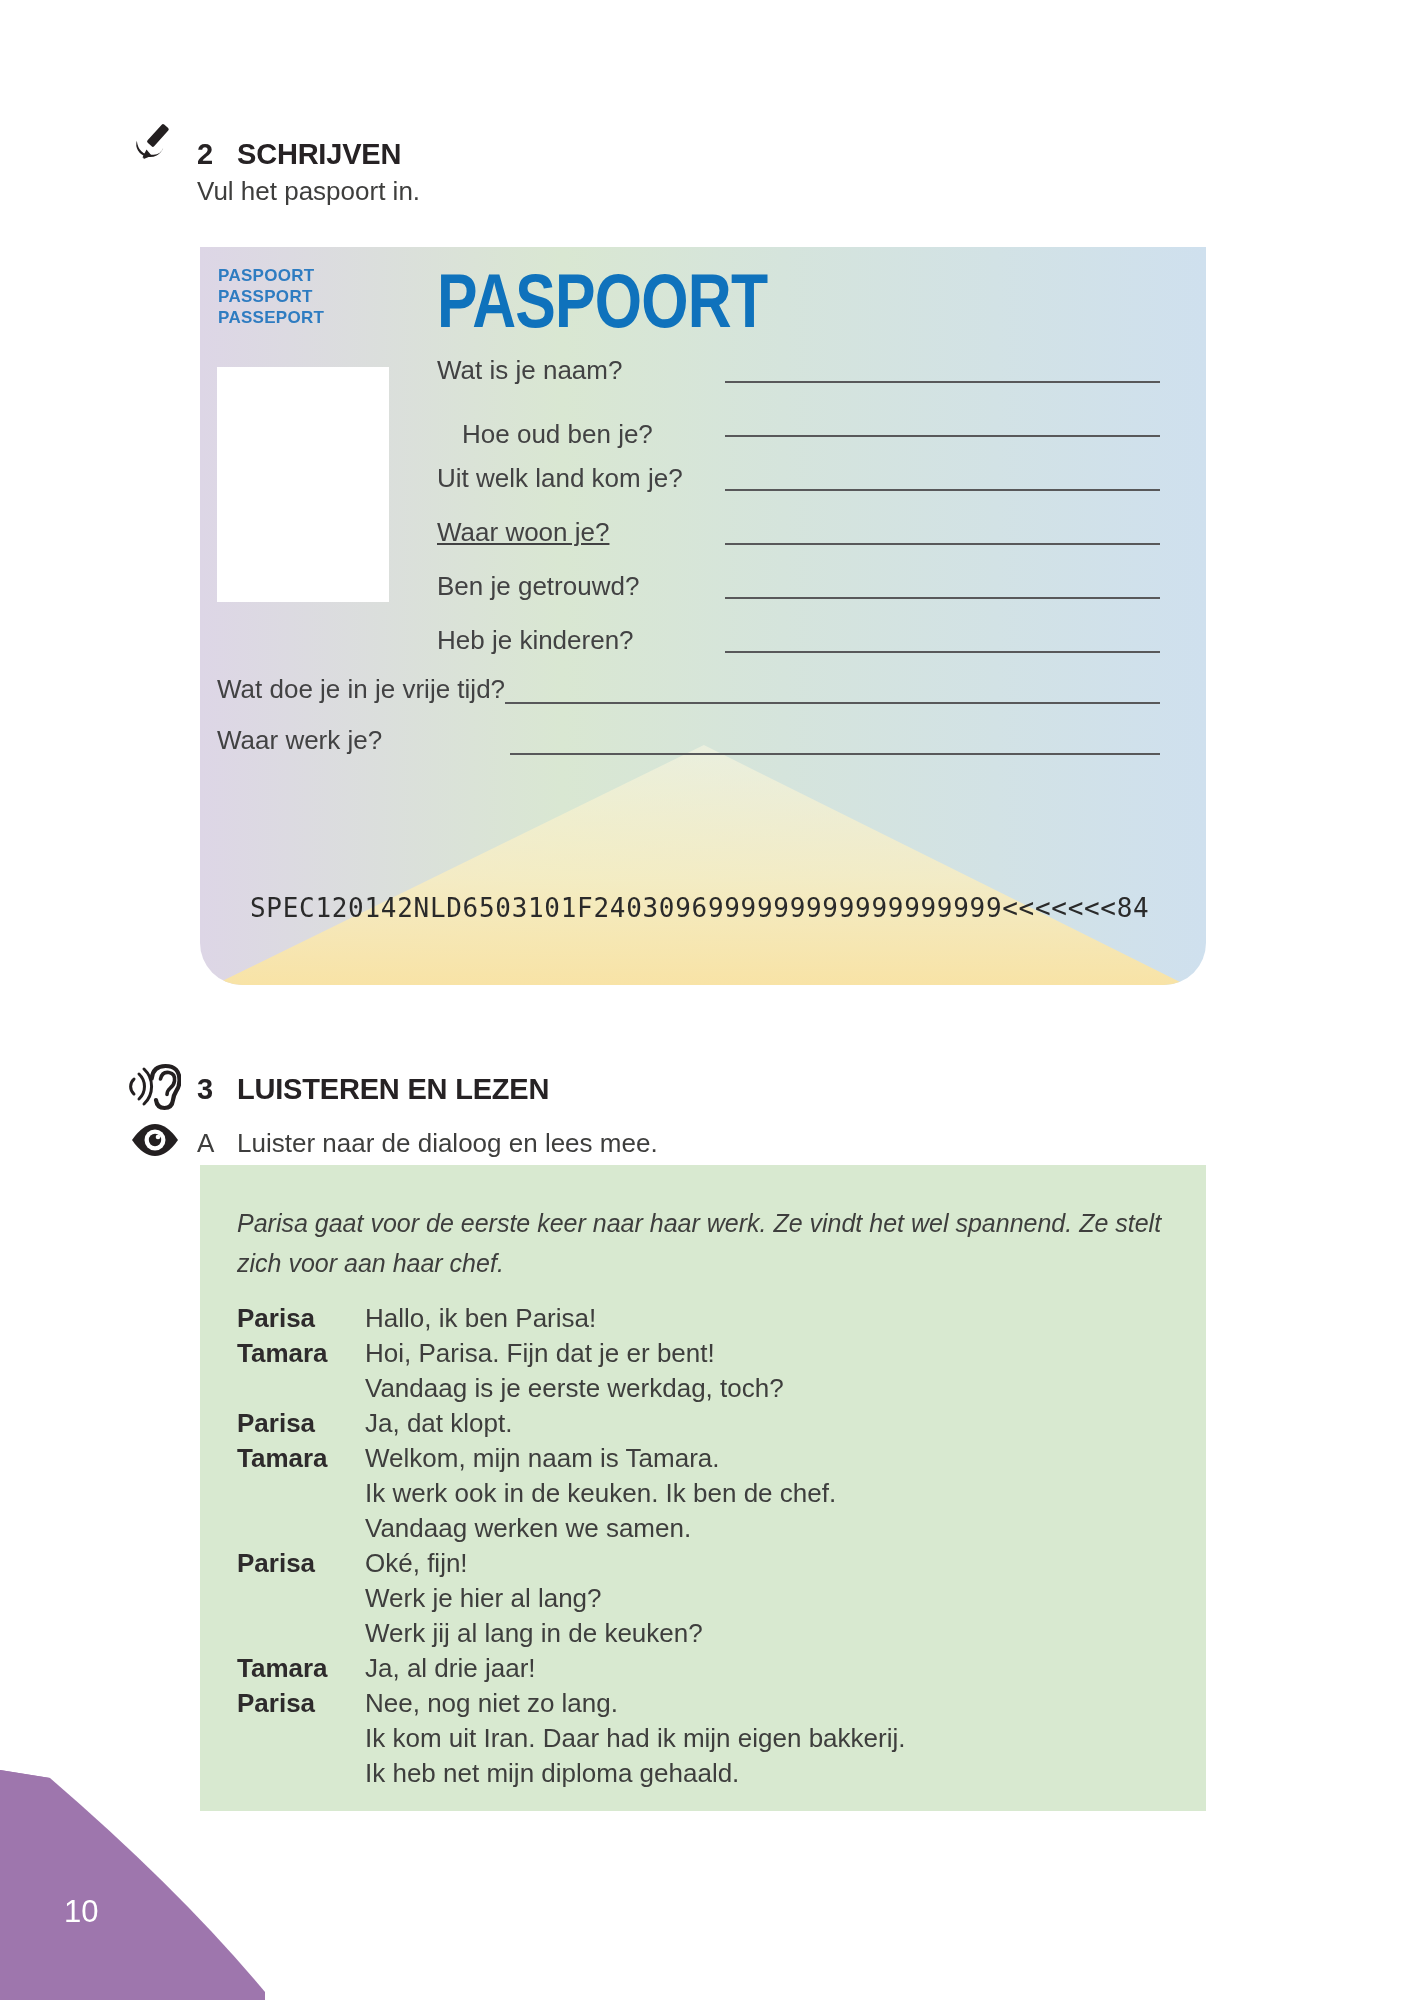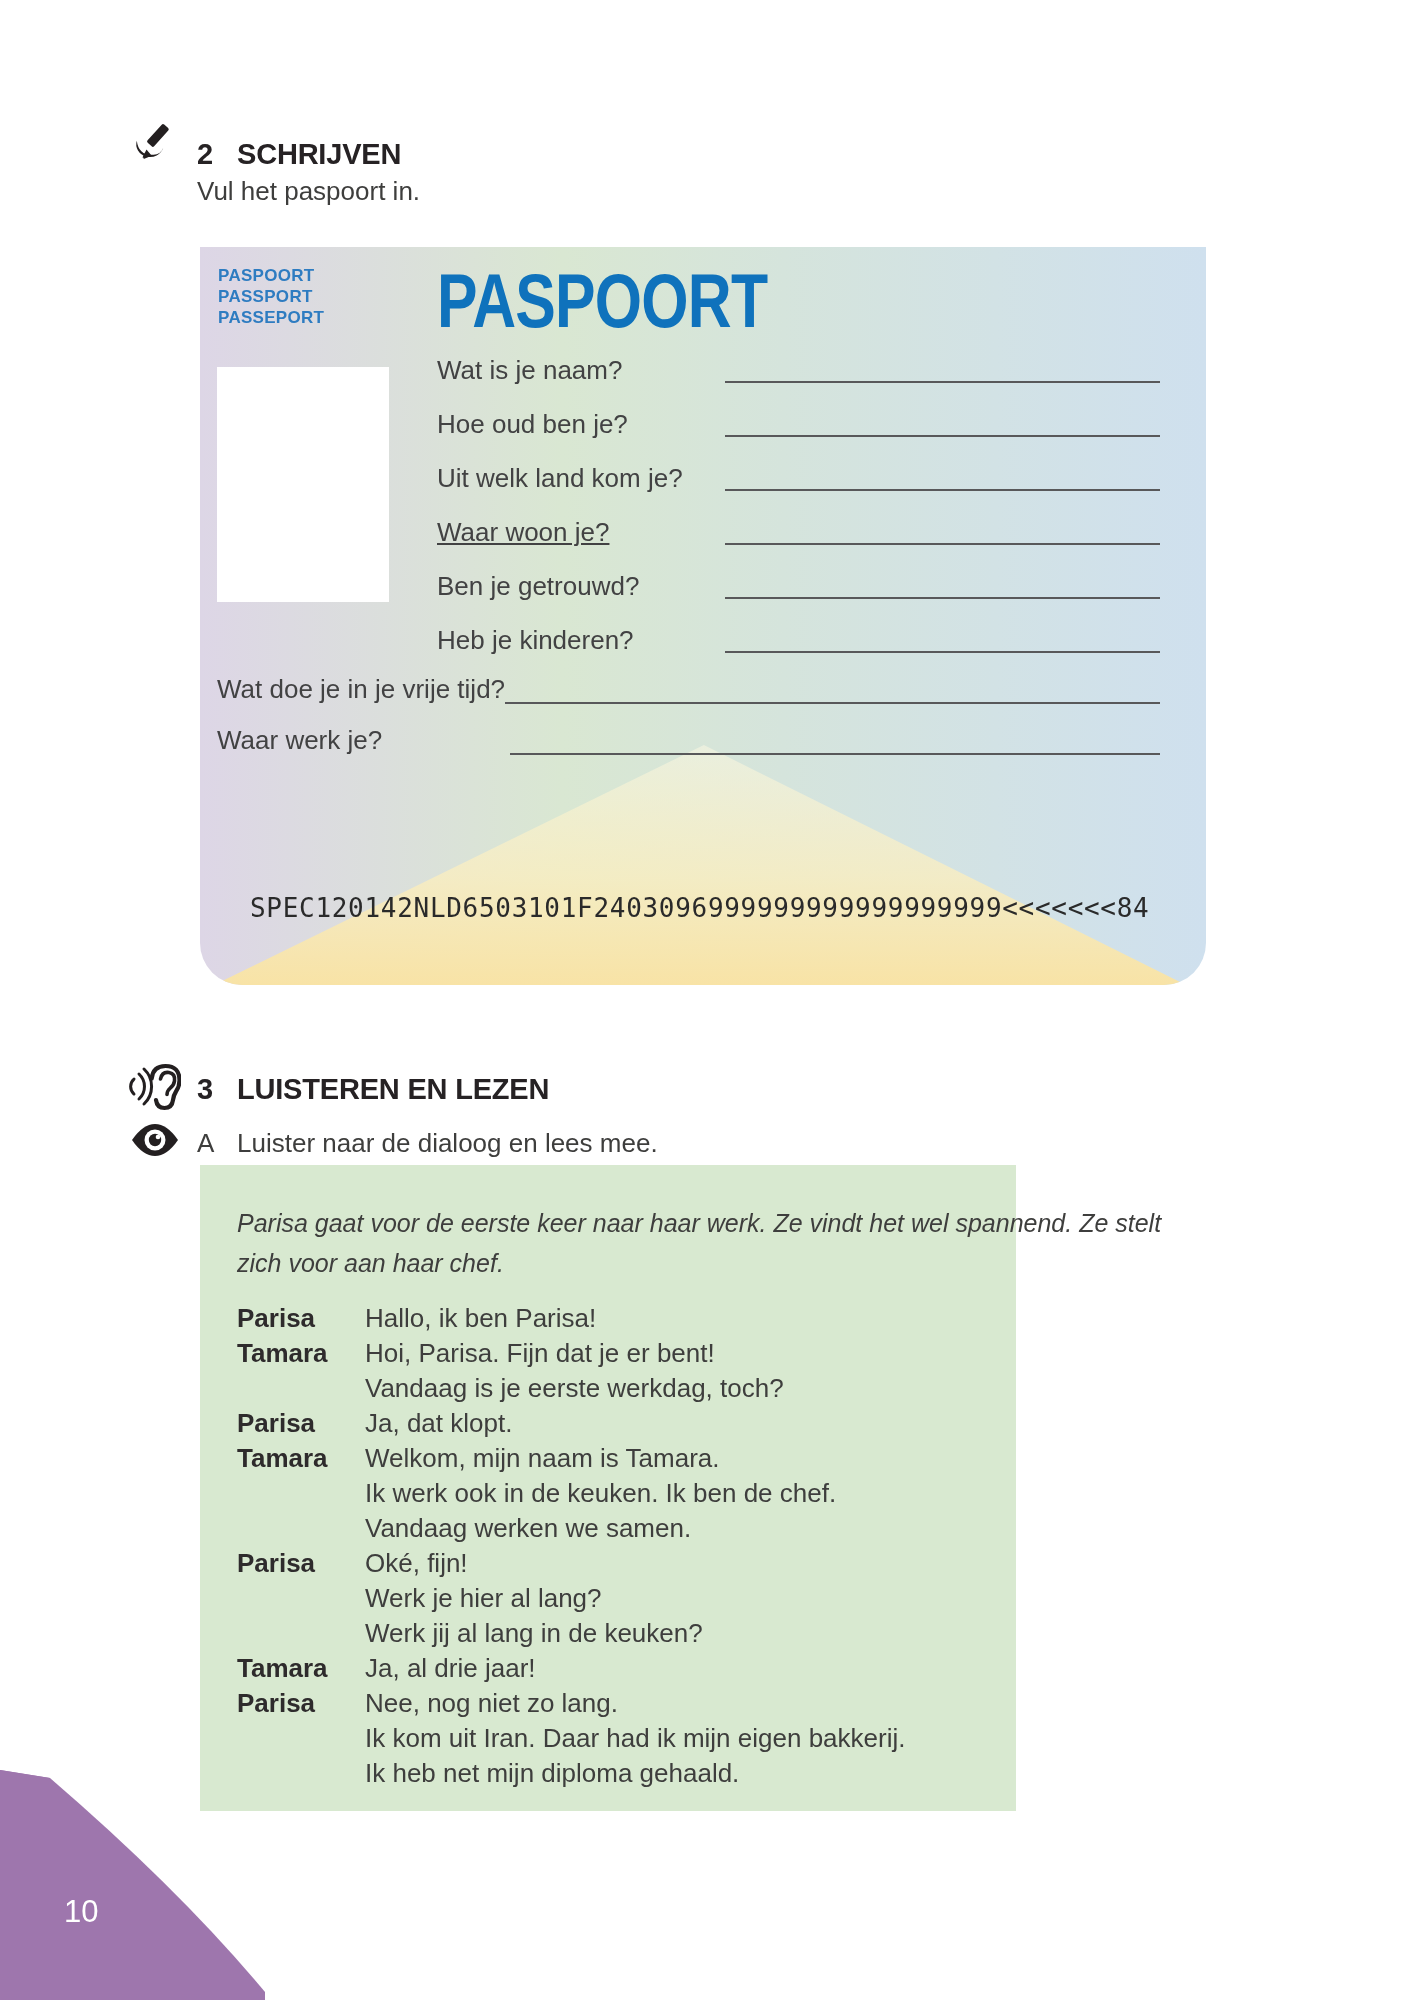--- a/index.html
+++ b/index.html
@@ -39,21 +39,21 @@
   .wide-row{position:absolute;left:17px;right:46px;display:flex;align-items:flex-end;font-size:26px;line-height:30px;color:#424243;}
   .wide-row .txt{white-space:nowrap;}
   .wide-row .fill-line{flex:1;border-bottom:2px solid #58585a;height:26px;}
   .wide-row .gap{width:128px;}
   .pp-mrz{
     position:absolute;left:50px;top:636px;
     font-family:"DejaVu Sans Mono",monospace;font-size:26px;line-height:50px;
     color:#2a2a2a;letter-spacing:0.7px;white-space:nowrap;
   }
   
-  .dialog-box{position:absolute;left:200px;top:1165px;width:816px;height:646px;background:#d8e9d0;}
+  .dialog-box{position:absolute;left:200px;top:1165px;width:1006px;height:646px;background:#d8e9d0;}
   .dlg-intro{
     position:absolute;left:37px;top:38px;font-size:25px;font-style:italic;
     line-height:40px;color:#3e3e3d;white-space:nowrap;
   }
   .dlg-lines{position:absolute;left:37px;top:136px;font-size:26px;line-height:35px;color:#3e3e3d;}
   .drow{white-space:nowrap;}
   .drow .spk{display:inline-block;width:128px;font-weight:bold;color:#2e2b2c;}
   
   .corner-svg{position:absolute;left:0;top:1770px;}
   .page-num{position:absolute;left:64px;top:1894px;font-size:31px;color:#ffffff;}
@@ -87,21 +87,21 @@
       <div>PASPOORT</div>
       <div>PASSPORT</div>
       <div>PASSEPORT</div>
     </div>
 
     <div class="pp-title">PASPOORT</div>
 
     <div class="pp-photo"></div>
 
     <div class="pp-q" style="top:108px;">Wat is je naam?</div>
-    <div class="pp-q" style="top:162px;">Hoe oud ben je?</div>
+    <div class="pp-q" style="top:172px;margin-left:25px;">Hoe oud ben je?</div>
     <div class="pp-q" style="top:216px;">Uit welk land kom je?</div>
     <div class="pp-q" style="top:270px;text-decoration:underline;">Waar woon je?</div>
     <div class="pp-q" style="top:324px;">Ben je getrouwd?</div>
     <div class="pp-q" style="top:378px;">Heb je kinderen?</div>
 
     <div class="pp-line" style="top:134px;"></div>
     <div class="pp-line" style="top:188px;"></div>
     <div class="pp-line" style="top:242px;"></div>
     <div class="pp-line" style="top:296px;"></div>
     <div class="pp-line" style="top:350px;"></div>

